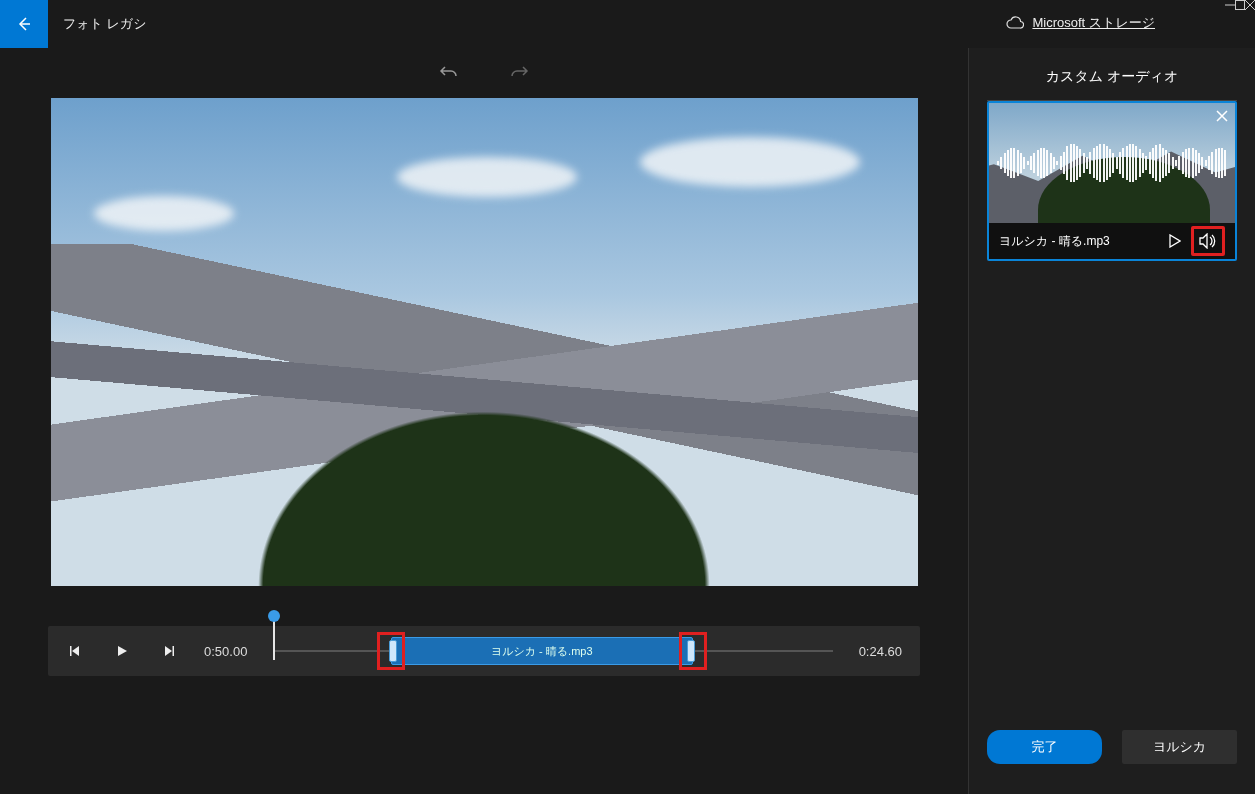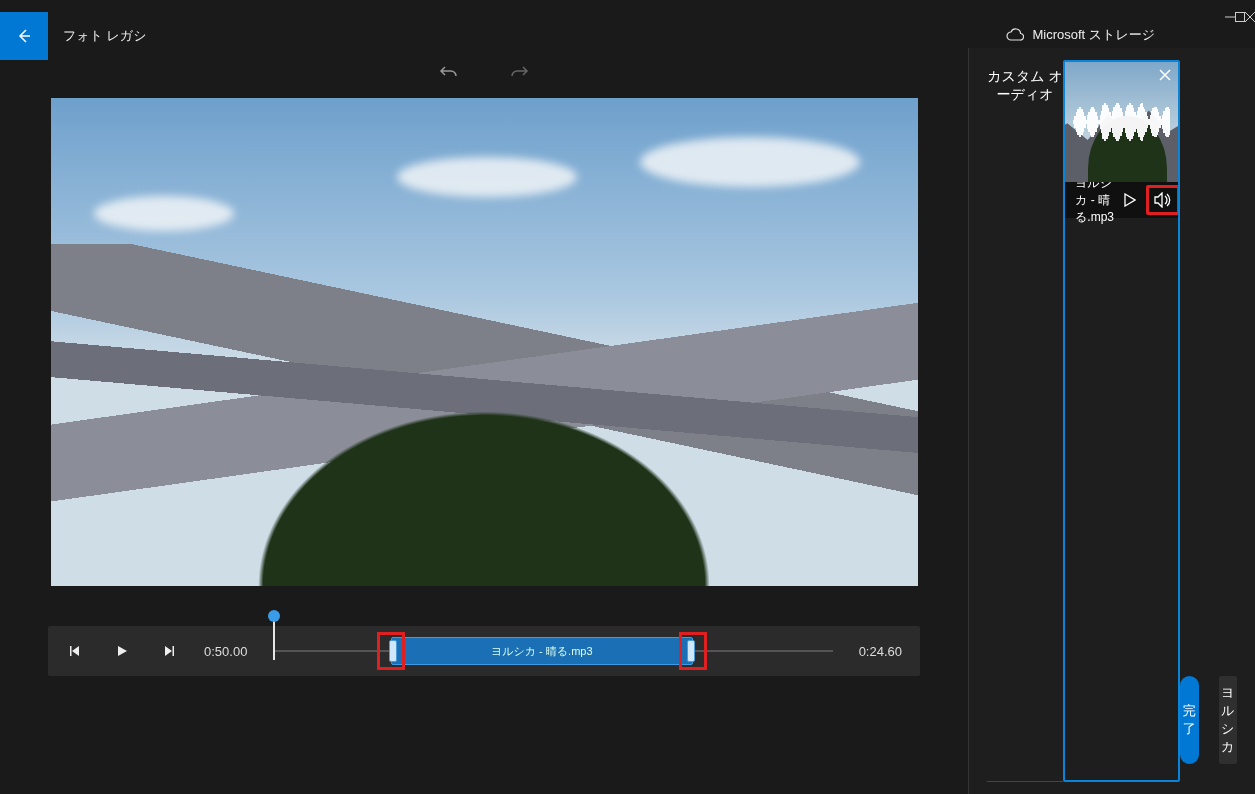--- a/index.html
+++ b/index.html
@@ -1,20 +1,20 @@
 <!DOCTYPE html>
 <html><head>
 <meta charset="utf-8">
 <style>
   * { box-sizing: border-box; margin: 0; padding: 0; }
   html, body { width: 1255px; height: 794px; background: #1a1a1a; color: #fff; font-family: "Segoe UI", Meiryo, sans-serif; overflow: hidden; }
-  .header { position: absolute; top: 12px; left: 0; right: 0; height: 48px; display: flex; align-items: center; }
+  .header { position: absolute; top: 0; left: 0; right: 0; height: 48px; display: flex; align-items: center; }
   .back-btn { width: 48px; height: 48px; background: #0078d4; display: flex; align-items: center; justify-content: center; }
   .app-title { margin-left: 15px; font-size: 13px; color: #eee; }
-  .storage { position: absolute; right: 100px; top: 14px; display: flex; align-items: center; gap: 8px; font-size: 13px; color: #eee; }
+  .storage { position: absolute; right: 100px; top: 14px; display: flex; align-items: center; gap: 8px; font-size: 13px; color: #eee; text-decoration: underline; }
   .win-controls { position: absolute; right: 0; top: 0; display: flex; }
   .main { position: absolute; left: 0; top: 48px; right: 287px; bottom: 0; display: flex; flex-direction: column; }
   .undo-redo { display: flex; gap: 50px; justify-content: center; height: 48px; align-items: center; color: #888; }
   .preview-wrap { flex: 0 0 auto; display: flex; justify-content: center; margin-top: 2px; }
   .preview { width: 867px; height: 488px; background: #333; position: relative; overflow: hidden; }
   
   .sky { position:absolute; inset:0; background: linear-gradient(to bottom, #6ea0cc 0%, #a9c7e0 40%, #cfdde7 55%); }
   .cloud { position:absolute; background:#f0f4f7; border-radius:50%; filter:blur(4px); opacity:.85;}
   .mtn { position:absolute; bottom:0; width:140%; left:-20%; height:70%; background:
     linear-gradient(  5deg, transparent 50%, #6c6f7a 50% 58%, transparent 58%),
@@ -28,21 +28,21 @@
   .time-label { font-size: 13px; color: #ddd; }
   .track-wrap { flex: 1; height: 50px; position: relative; display:flex; align-items:center;}
   .track-base { position:absolute; left:0; right:0; height:2px; background:#555; top:50%; transform:translateY(-50%);}
   .clip { position:absolute; height:28px; top:50%; transform:translateY(-50%); background:#1b6fb5; border:1px solid #3a9be8; border-radius:2px; display:flex; align-items:center; justify-content:center; font-size:11px; color:#dfe; padding:0 8px;}
   .clip-handle { width:8px; height:22px; background:#cfe7fb; border:1px solid #4a9cd8; border-radius:2px; position:absolute; top:50%; transform:translateY(-50%);}
   .clip-handle.left { left:-3px;}
   .clip-handle.right{ right:-3px;}
   .hl-box { position:absolute; border:3px solid #e02020; }
   .playhead { position:absolute; width:2px; background:#e5e5e5; height:40px; top:-6px;}
   .playhead::before { content:""; position:absolute; top:-10px; left:-5px; width:12px; height:12px; background:#3a9be8; border-radius:50%;}
-  .side { position:absolute; right:0; top:48px; bottom:0; width:287px; background:#1e1e1e; border-left:1px solid #333; display:flex; flex-direction:row; padding:12px 18px;}
+  .side { position:absolute; right:0; top:48px; bottom:0; width:287px; background:#1e1e1e; border-left:1px solid #333; display:flex; flex-direction:column; padding:12px 18px;}
   .side-title { text-align:center; font-size:14px; padding:8px 0 14px; border-bottom:1px solid #444;}
   .add-audio-btn { margin:20px auto 18px; background:#0078d4; color:#fff; border:none; padding:8px 16px; font-size:12px; border-radius:2px; display:flex; align-items:center; gap:10px;}
   .audio-card { border:2px solid #0a84d8; border-radius:2px; overflow:hidden; position:relative; }
   .audio-thumb { height:120px; position:relative; background:#333;}
   .audio-thumb .sky2{position:absolute;inset:0;background:linear-gradient(#7fa8c9,#bcd0dd 60%);}
   .audio-thumb .mtn2{position:absolute;bottom:0;left:-10%;width:120%;height:70%;background:#5c5f68;clip-path:polygon(0 100%,0 40%, 10% 30%, 25% 50%, 40% 20%, 55% 45%, 70% 15%, 85% 40%, 100% 25%, 100% 100%);}
   .audio-thumb .hill2{position:absolute;bottom:0;left:20%;width:70%;height:55%;background:#1e3318;border-radius:50% 50% 0 0/80% 80% 0 0;}
   .wave { position:absolute; left:0; right:0; top:50%; transform:translateY(-50%); display:flex; align-items:center; justify-content:space-between; padding:0 8px; height:40px;}
   .wave span{ width:2px; background:#fff; opacity:.95;}
   .audio-x { position:absolute; top:6px; right:6px; color:#fff;}

